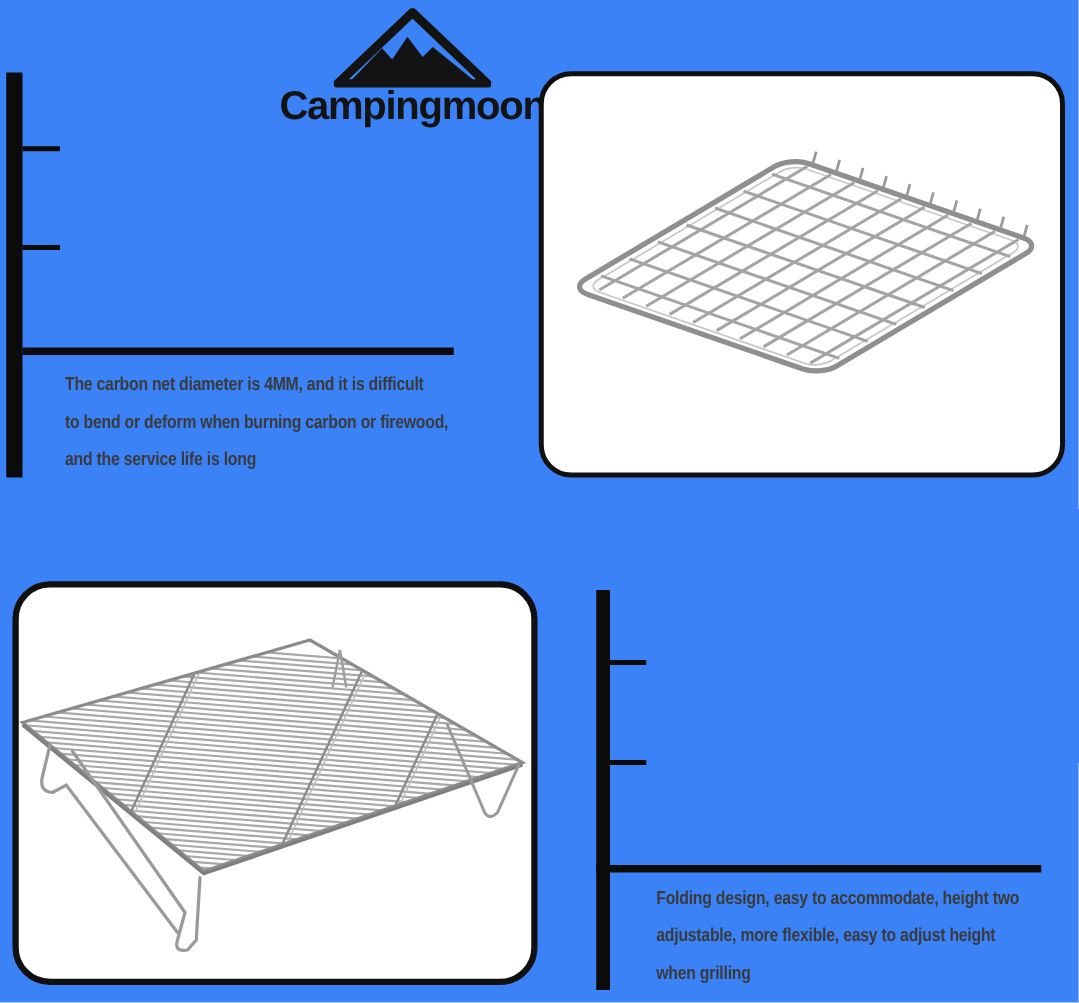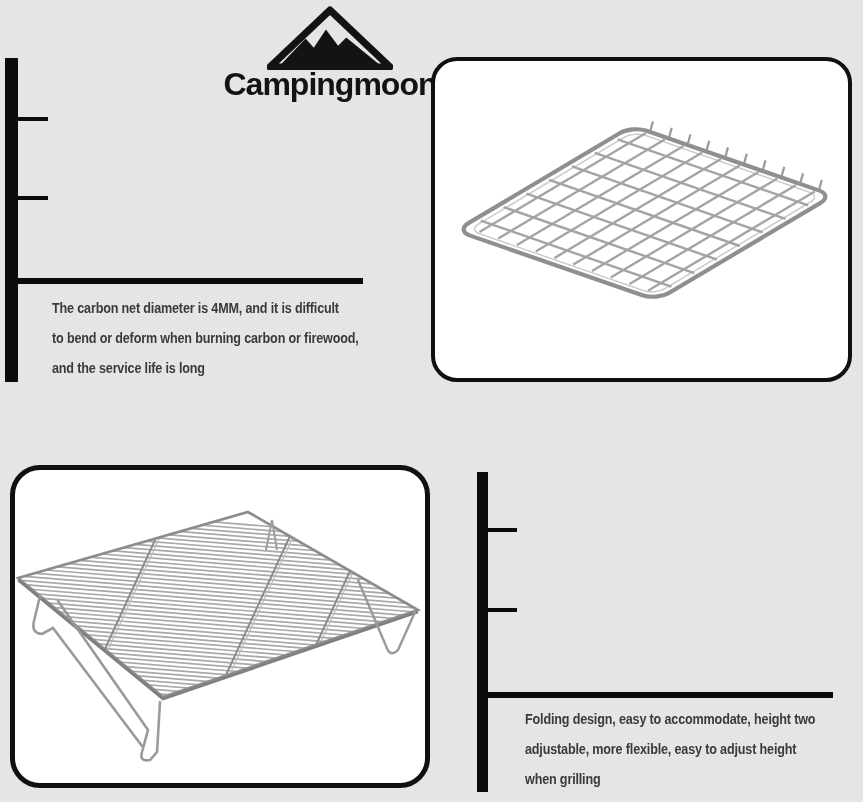--- a/index.html
+++ b/index.html
@@ -1,17 +1,17 @@
 <!DOCTYPE html>
 <html><head>
 <meta charset="utf-8">
 <style>
   html,body{margin:0;padding:0;background:#ffffff;}
   .stage{
-    position:relative;width:863px;height:802px;background:#e5e5e5;
+    position:relative;width:863px;height:802px;background:#3b82f6;
     font-family:"Liberation Sans",sans-serif;overflow:hidden;
   }
   .bar{position:absolute;background:#0b0b0b;}
   .frame{
     position:absolute;box-sizing:border-box;background:#ffffff;
     border:4px solid #101010;border-radius:26px;
   }
   .frame svg{position:absolute;left:0;top:0;width:100%;height:100%;}
   #frame-folding{border-width:5px;border-radius:30px;}
   .feature{

